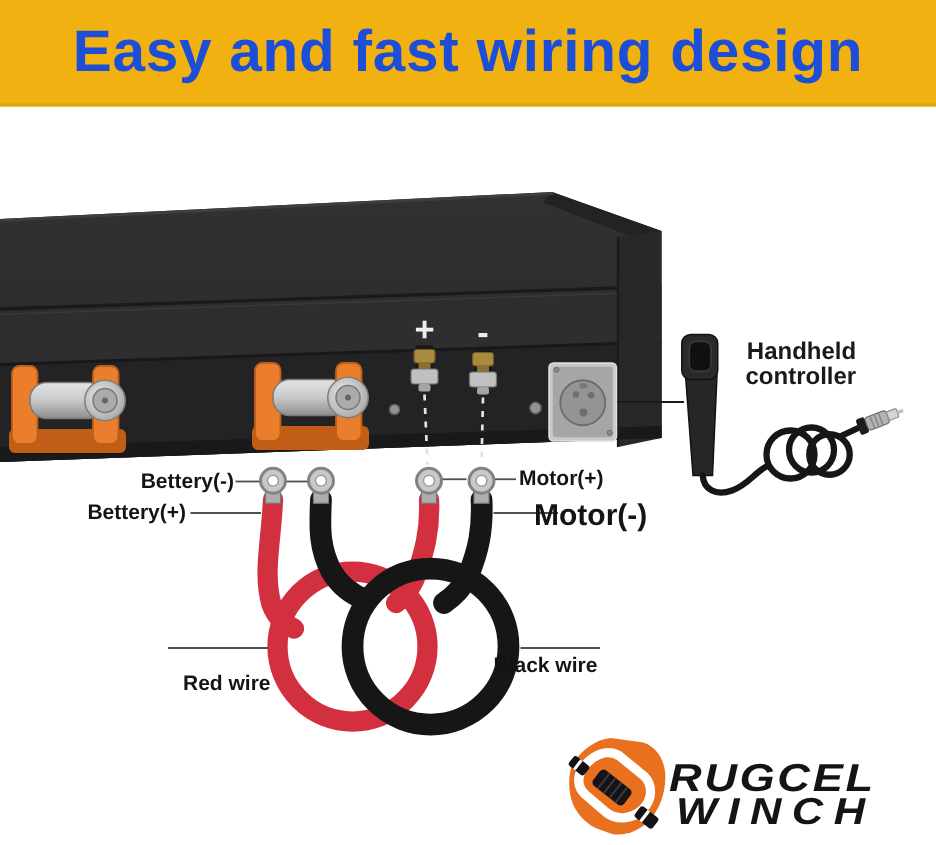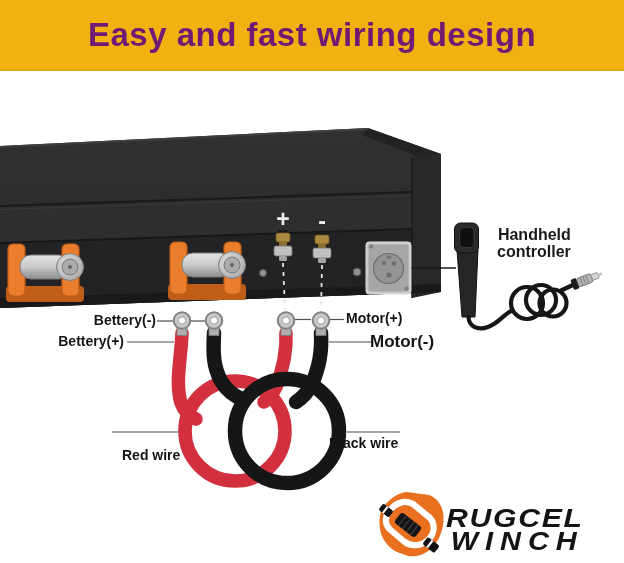--- a/index.html
+++ b/index.html
@@ -4,21 +4,21 @@
 <style>
   html,body{margin:0;padding:0;}
   body{width:624px;height:563px;position:relative;background:#fff;
        font-family:"Liberation Sans","DejaVu Sans",sans-serif;overflow:hidden;}
   .page{position:absolute;inset:0;width:624px;height:563px;background:#fff;}
 
   
   .header{position:absolute;left:0;top:0;width:624px;height:71px;
           background:var(--header-bg,#F1B211);border-bottom:2px solid #DFA40E;
           display:flex;align-items:center;justify-content:center;z-index:3;box-sizing:border-box;}
-  .header h1{margin:16px;font-size:33px;font-weight:700;color:#701a75;letter-spacing:.5px;}
+  .header h1{margin:16px;font-size:39px;font-weight:700;color:#1d4ed8;letter-spacing:.5px;}
 
   
   .scene{position:absolute;inset:0;z-index:1;}
   svg.diagram{position:absolute;left:0;top:0;}
 
   
   .lbl{position:absolute;color:#141414;font-size:14px;line-height:1.1;z-index:2;white-space:nowrap;font-weight:bold;}
   .lbl.right{text-align:right;}
   .lbl.bold{font-weight:700;}
   .term{position:absolute;color:#EDEDED;font-weight:700;font-size:23px;z-index:2;text-align:center;}
@@ -208,21 +208,21 @@
         </g>
       </g>
     </svg>
 
     <div class="term" style="left:272px;top:206px;width:22px;">+</div>
     <div class="term" style="left:312px;top:208px;width:20px;">-</div>
 
     <div class="lbl right" style="left:0;top:313px;width:156px;">Bettery(-)</div>
     <div class="lbl right" style="left:0;top:334px;width:124px;text-align:right;">Bettery(+)</div>
     <div class="lbl" style="left:346px;top:311px;text-align:right;">Motor(+)</div>
-    <div class="lbl bold" style="left:370px;top:333px;font-size:17px;">Motor(-)</div>
+    <div class="lbl bold" style="left:356px;top:333px;font-size:20px;">Motor(-)</div>
     <div class="lbl" style="left:122px;top:436px;margin-top:12px;">Red wire</div>
     <div class="lbl" style="left:329px;top:436px;">Black wire</div>
 
     <div class="handheld">
       <div>Handheld</div>
       <div>controller</div>
     </div>
 
     <div class="brand">
       <div class="l1">RUGCEL</div>

